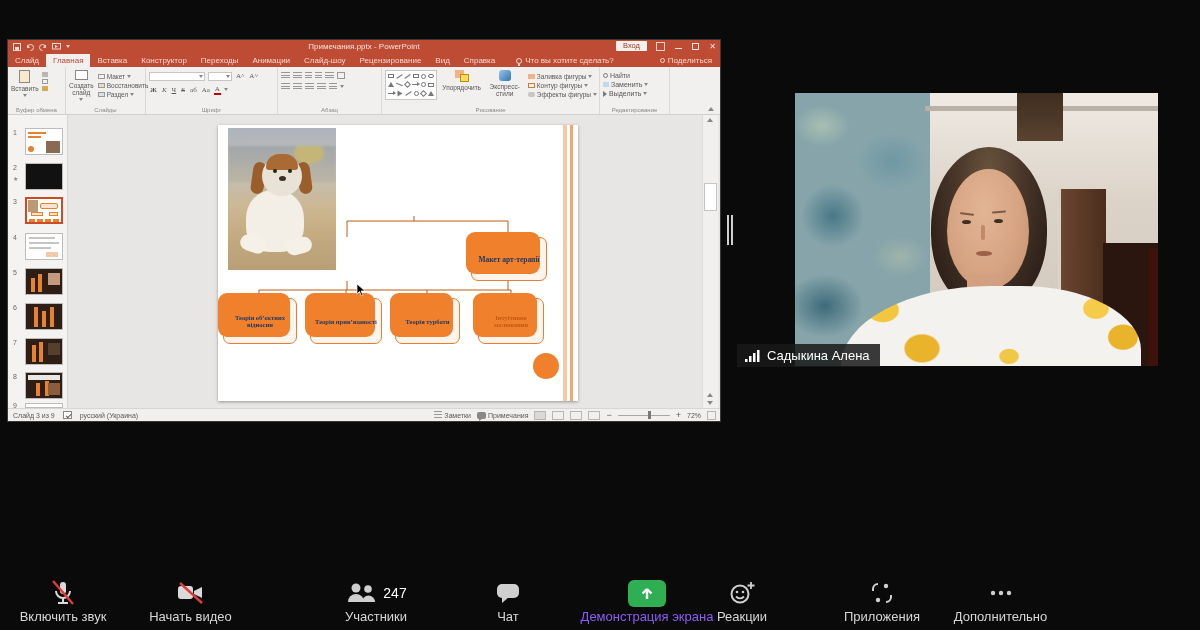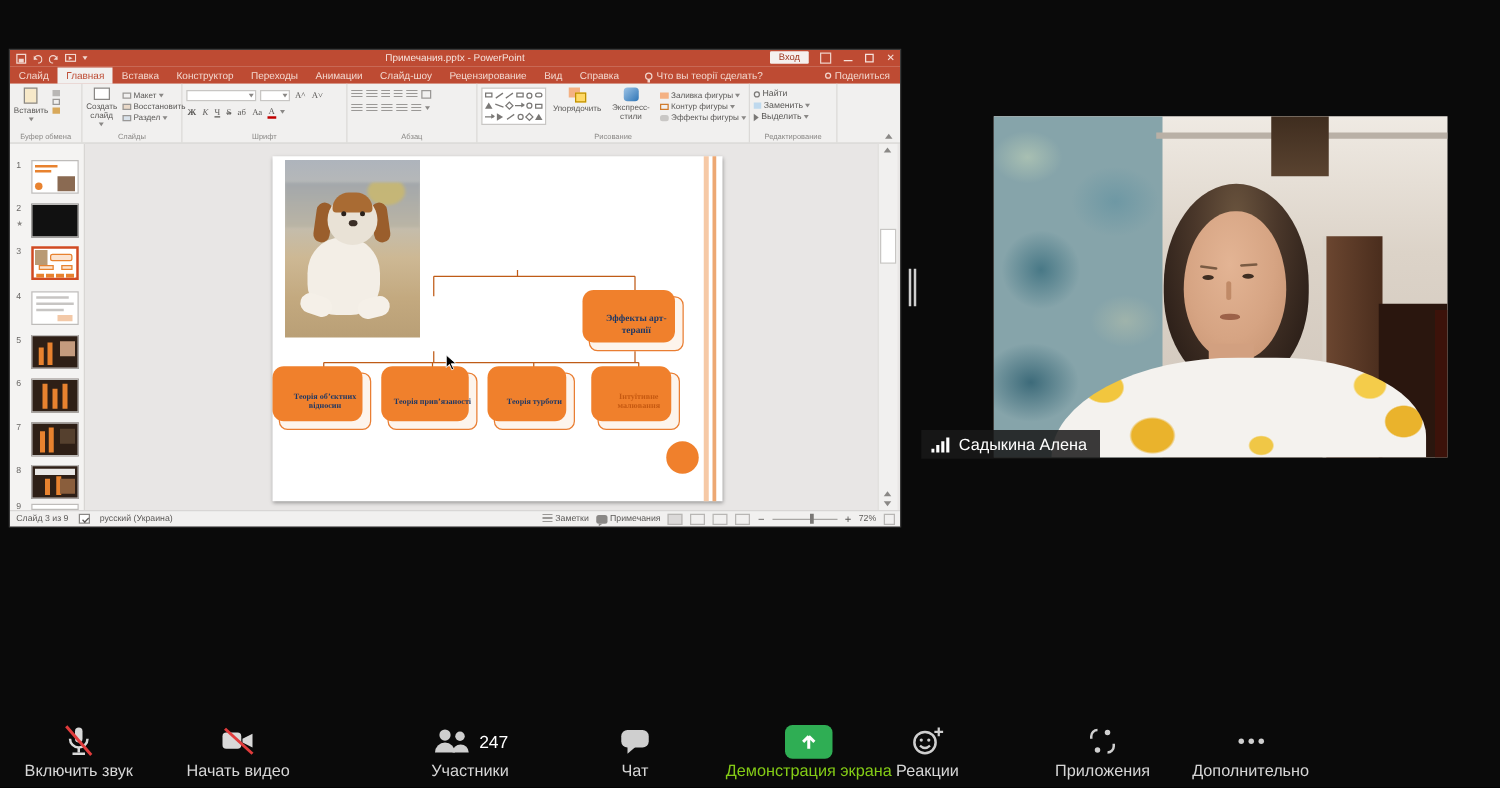--- a/index.html
+++ b/index.html
@@ -162,21 +162,21 @@
 
   .name-tag{position:absolute;left:737px;top:344px;height:23px;background:rgba(25,25,25,.85);
     display:flex;align-items:center;gap:6px;padding:0 10px 0 8px;}
   .name-tag .nm{color:#fff;font-size:13px;}
 
   
   #ztoolbar{position:absolute;left:0;top:578px;width:1200px;height:52px;}
   .zitem{position:absolute;top:0;height:52px;display:flex;flex-direction:column;align-items:center;justify-content:flex-start;}
   .zicon{height:30px;display:flex;align-items:center;justify-content:center;gap:6px;}
   .zlabel{font-size:13px;color:#D6D6D6;white-space:nowrap;margin-top:1px;}
-  .zlabel.green{color:#84cc16;text-align:center;}
+  .zlabel.green{color:#8b5cf6;text-align:center;}
   .count{color:#FFF;font-size:14px;}
   .share-ic{width:38px;height:27px;background:#2FAE54;border-radius:6px;display:flex;align-items:center;justify-content:center;}
 </style>
 </head>
 <body>
 
 <div id="stage">
 
   <div id="ppt">
 
@@ -219,21 +219,21 @@
       <span class="tab">Вставка</span>
       <span class="tab">Конструктор</span>
       <span class="tab">Переходы</span>
       <span class="tab">Анимации</span>
       <span class="tab">Слайд-шоу</span>
       <span class="tab">Рецензирование</span>
       <span class="tab">Вид</span>
       <span class="tab">Справка</span>
       <span class="tellme">
         <span class="bulb"></span>
-        <span>Что вы теорії сделать?</span>
+        <span>Что вы хотите сделать?</span>
       </span>
       <span class="share-top">
         <span class="person-dot"></span>
         <span>Поделиться</span>
       </span>
     </div>
 
     <div class="ribbon">
 
       <div class="rgroup" style="width:58px">
@@ -505,21 +505,21 @@
           <span class="dog-cap"></span>
           <span class="dog-eyeL"></span>
             <span class="dog-eyeR"></span>
           <span class="dog-nose"></span>
           <span class="dog-pawL"></span>
             <span class="dog-pawR"></span>
         </div>
 
 
         <div class="sbox" style="left:253px;top:112px;width:76px;height:44px;font-size:7.5px">
-          <span>Эффекты арт-терапії</span>
+          <span>Макет арт-терапії</span>
         </div>
 
         <div class="sbox" style="left:5px;top:173px;width:74px;height:46px;font-size:6.5px">
           <span>Теорія об’єктних відносин</span>
         </div>
         <div class="sbox" style="left:92px;top:173px;width:72px;height:46px;font-size:6.5px">
           <span>Теорія прив’язаності</span>
         </div>
         <div class="sbox" style="left:177px;top:173px;width:65px;height:46px;font-size:6.5px">
           <span>Теорія турботи</span>

